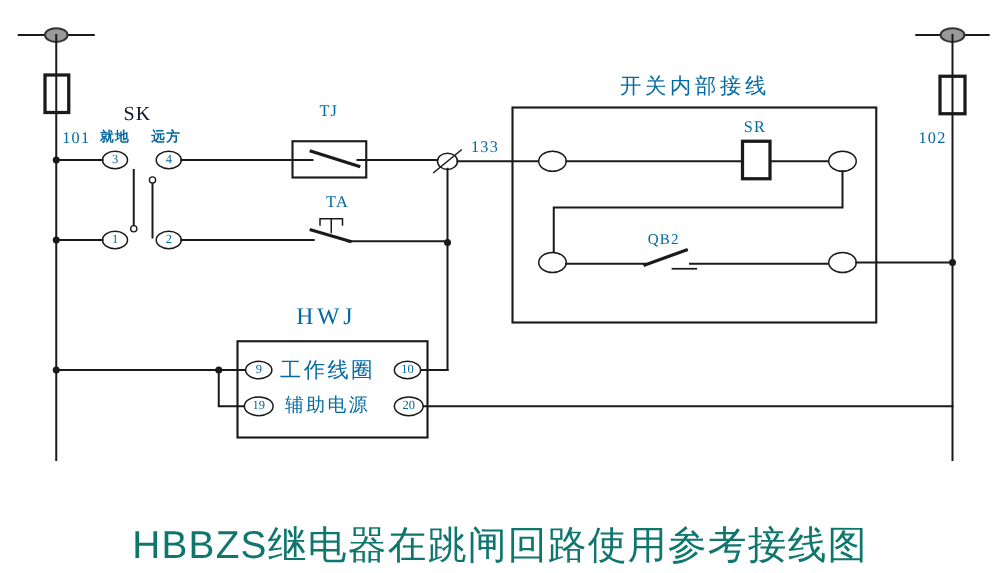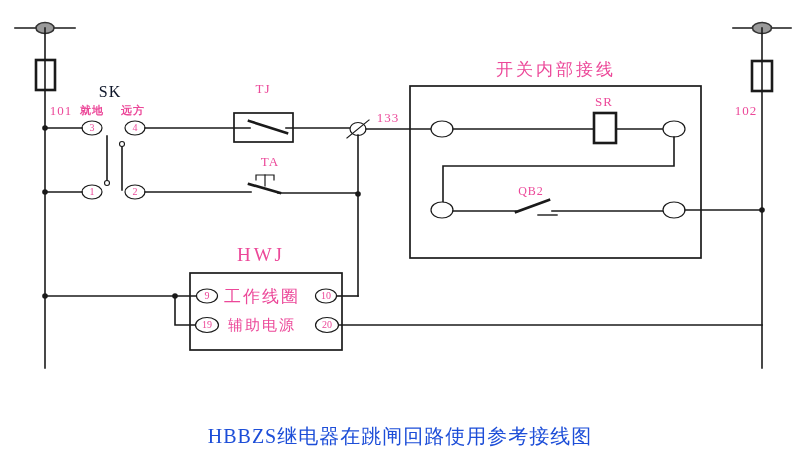--- a/index.html
+++ b/index.html
@@ -3,34 +3,34 @@
 <meta charset="utf-8">
 <style>
   html,body{margin:0;padding:0;background:#ffffff;}
   .stage{
     position:relative;width:800px;height:458px;background:#ffffff;
     font-family:"Liberation Serif", serif;overflow:hidden;
   }
   .stage svg{position:absolute;left:0;top:0;}
   .lbl{
     position:absolute;transform:translate(-50%,-50%);
-    color:#ec4899;white-space:nowrap;line-height:1;
+    color:#0369a1;white-space:nowrap;line-height:1;
   }
   .num{font-size:10px;}
   .ref{font-size:13px;letter-spacing:1px;}
   .sk{font-size:16px;color:#0f172a;letter-spacing:1px;}
   .cn-small{font-size:11px;font-weight:bold;letter-spacing:1px;}
   .box-title{font-size:17px;letter-spacing:3px;}
   .hwj{font-size:19px;letter-spacing:3px;}
   .coil-text{font-size:17px;letter-spacing:2px;}
   .aux-text{font-size:15px;letter-spacing:2px;}
   .device{font-size:20px;letter-spacing:2px;}
   .caption{
-    font-size:20px;letter-spacing:1px;
-    font-family:Liberation Serif, serif;color:#1d4ed8;
+    font-size:31px;letter-spacing:1px;
+    font-family:Liberation Sans, sans-serif;color:#0f766e;
   }
 </style>
 </head>
 <body>
 
 <div class="stage">
 
   <svg width="800" height="458" viewBox="0 0 800 458" stroke="#1a1a1a" stroke-width="1.6" fill="none" stroke-linecap="square">
 
     <g>

